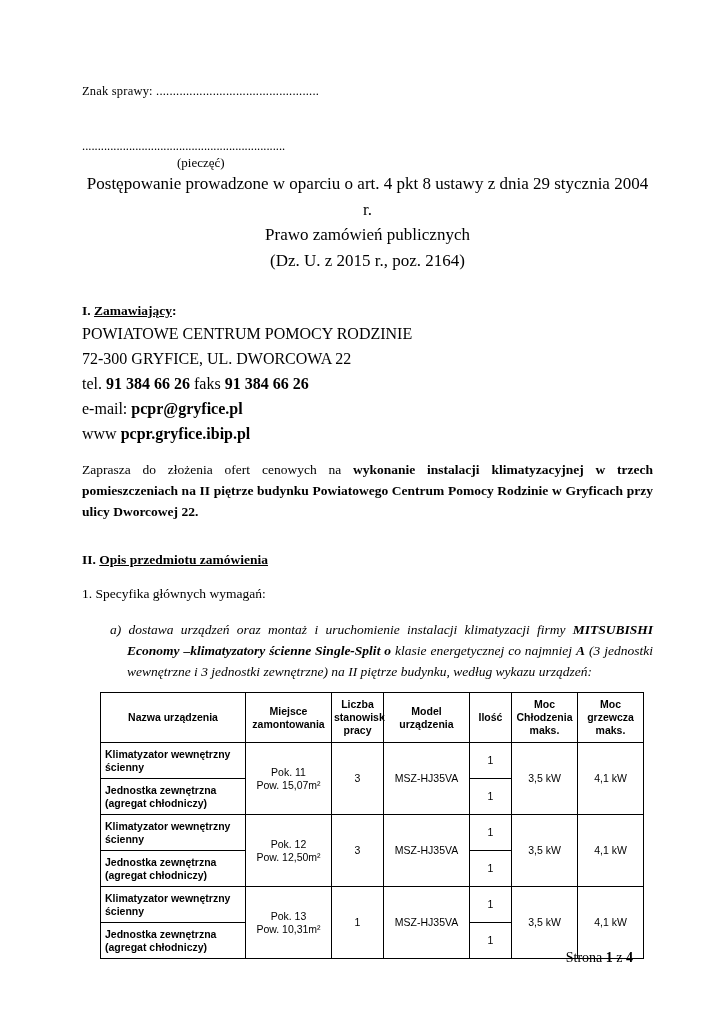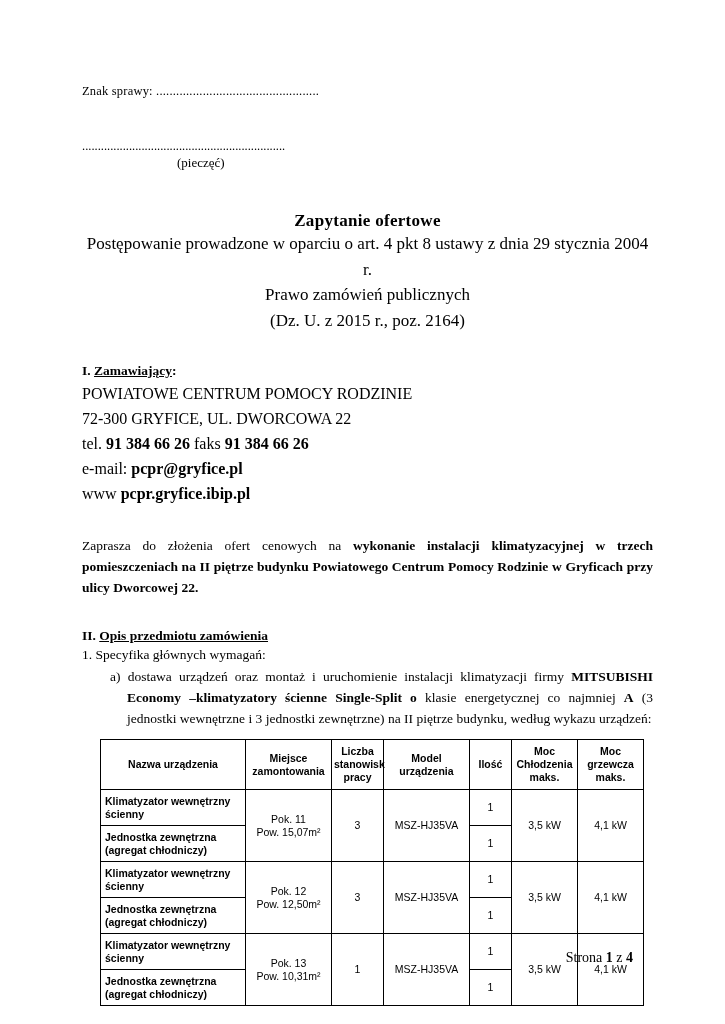--- a/index.html
+++ b/index.html
@@ -17,26 +17,26 @@
     overflow: hidden;
   }
   .znak { font-size: 12.5px; letter-spacing: 0.2px; }
   .stamp-dots { font-size: 12.5px; margin-top: 40px; }
   .stamp-caption { font-size: 13px; margin-top: 1px; margin-left: 95px; }
   .doc-title { text-align: center; font-size: 17px; font-weight: bold; margin-top: 40px; letter-spacing: 0.3px; }
   .intro { text-align: center; font-size: 17px; line-height: 1.5; }
   .sec-heading { font-size: 13.5px; font-weight: bold; margin-top: 30px; }
   .sec-heading .u { text-decoration: underline; }
   .line { font-size: 16px; margin-top: 5px; line-height: 20px; }
-  .para { font-size: 13.5px; line-height: 21px; text-align: justify; margin-top: 31px; }
+  .para { font-size: 13.5px; line-height: 21px; text-align: justify; margin-top: 15px; }
   b { font-weight: bold; }
-  .item1 { font-size: 13.5px; margin-top: 3px; }
+  .item1 { font-size: 13.5px; margin-top: 18px; }
   .item-a {
     font-size: 13.5px; line-height: 21px; text-align: justify;
-    margin-top: 3px; margin-left: 45px; text-indent: -17px;
+    margin-top: 17px; margin-left: 45px; text-indent: -17px; font-style: italic;
   }
   table.equip {
     border-collapse: collapse;
     margin-top: 10px; margin-left: 18px;
     width: 543px;
     font-family: "Liberation Sans", sans-serif;
     table-layout: fixed;
   }
   table.equip th, table.equip td {
     border: 1px solid #000;
@@ -58,21 +58,20 @@
 </head>
 <body>
 
 <div class="page">
 
   <p class="znak">Znak sprawy: .................................................</p>
 
   <p class="stamp-dots">.................................................................</p>
   <p class="stamp-caption">(pieczęć)</p>
 
-  <h1 class="doc-title">Zapytanie ofertowe</h1>
 
   <div class="intro">
     <p>Postępowanie prowadzone w oparciu o art. 4 pkt 8 ustawy z dnia 29 stycznia 2004 r.</p>
     <p>Prawo zamówień publicznych</p>
     <p>(Dz. U. z 2015 r., poz. 2164)</p>
   </div>
 
   <p class="sec-heading"><b>I. </b><b class="u">Zamawiający</b><b>:</b></p>
 
   <p class="line">POWIATOWE CENTRUM POMOCY RODZINIE</p>

